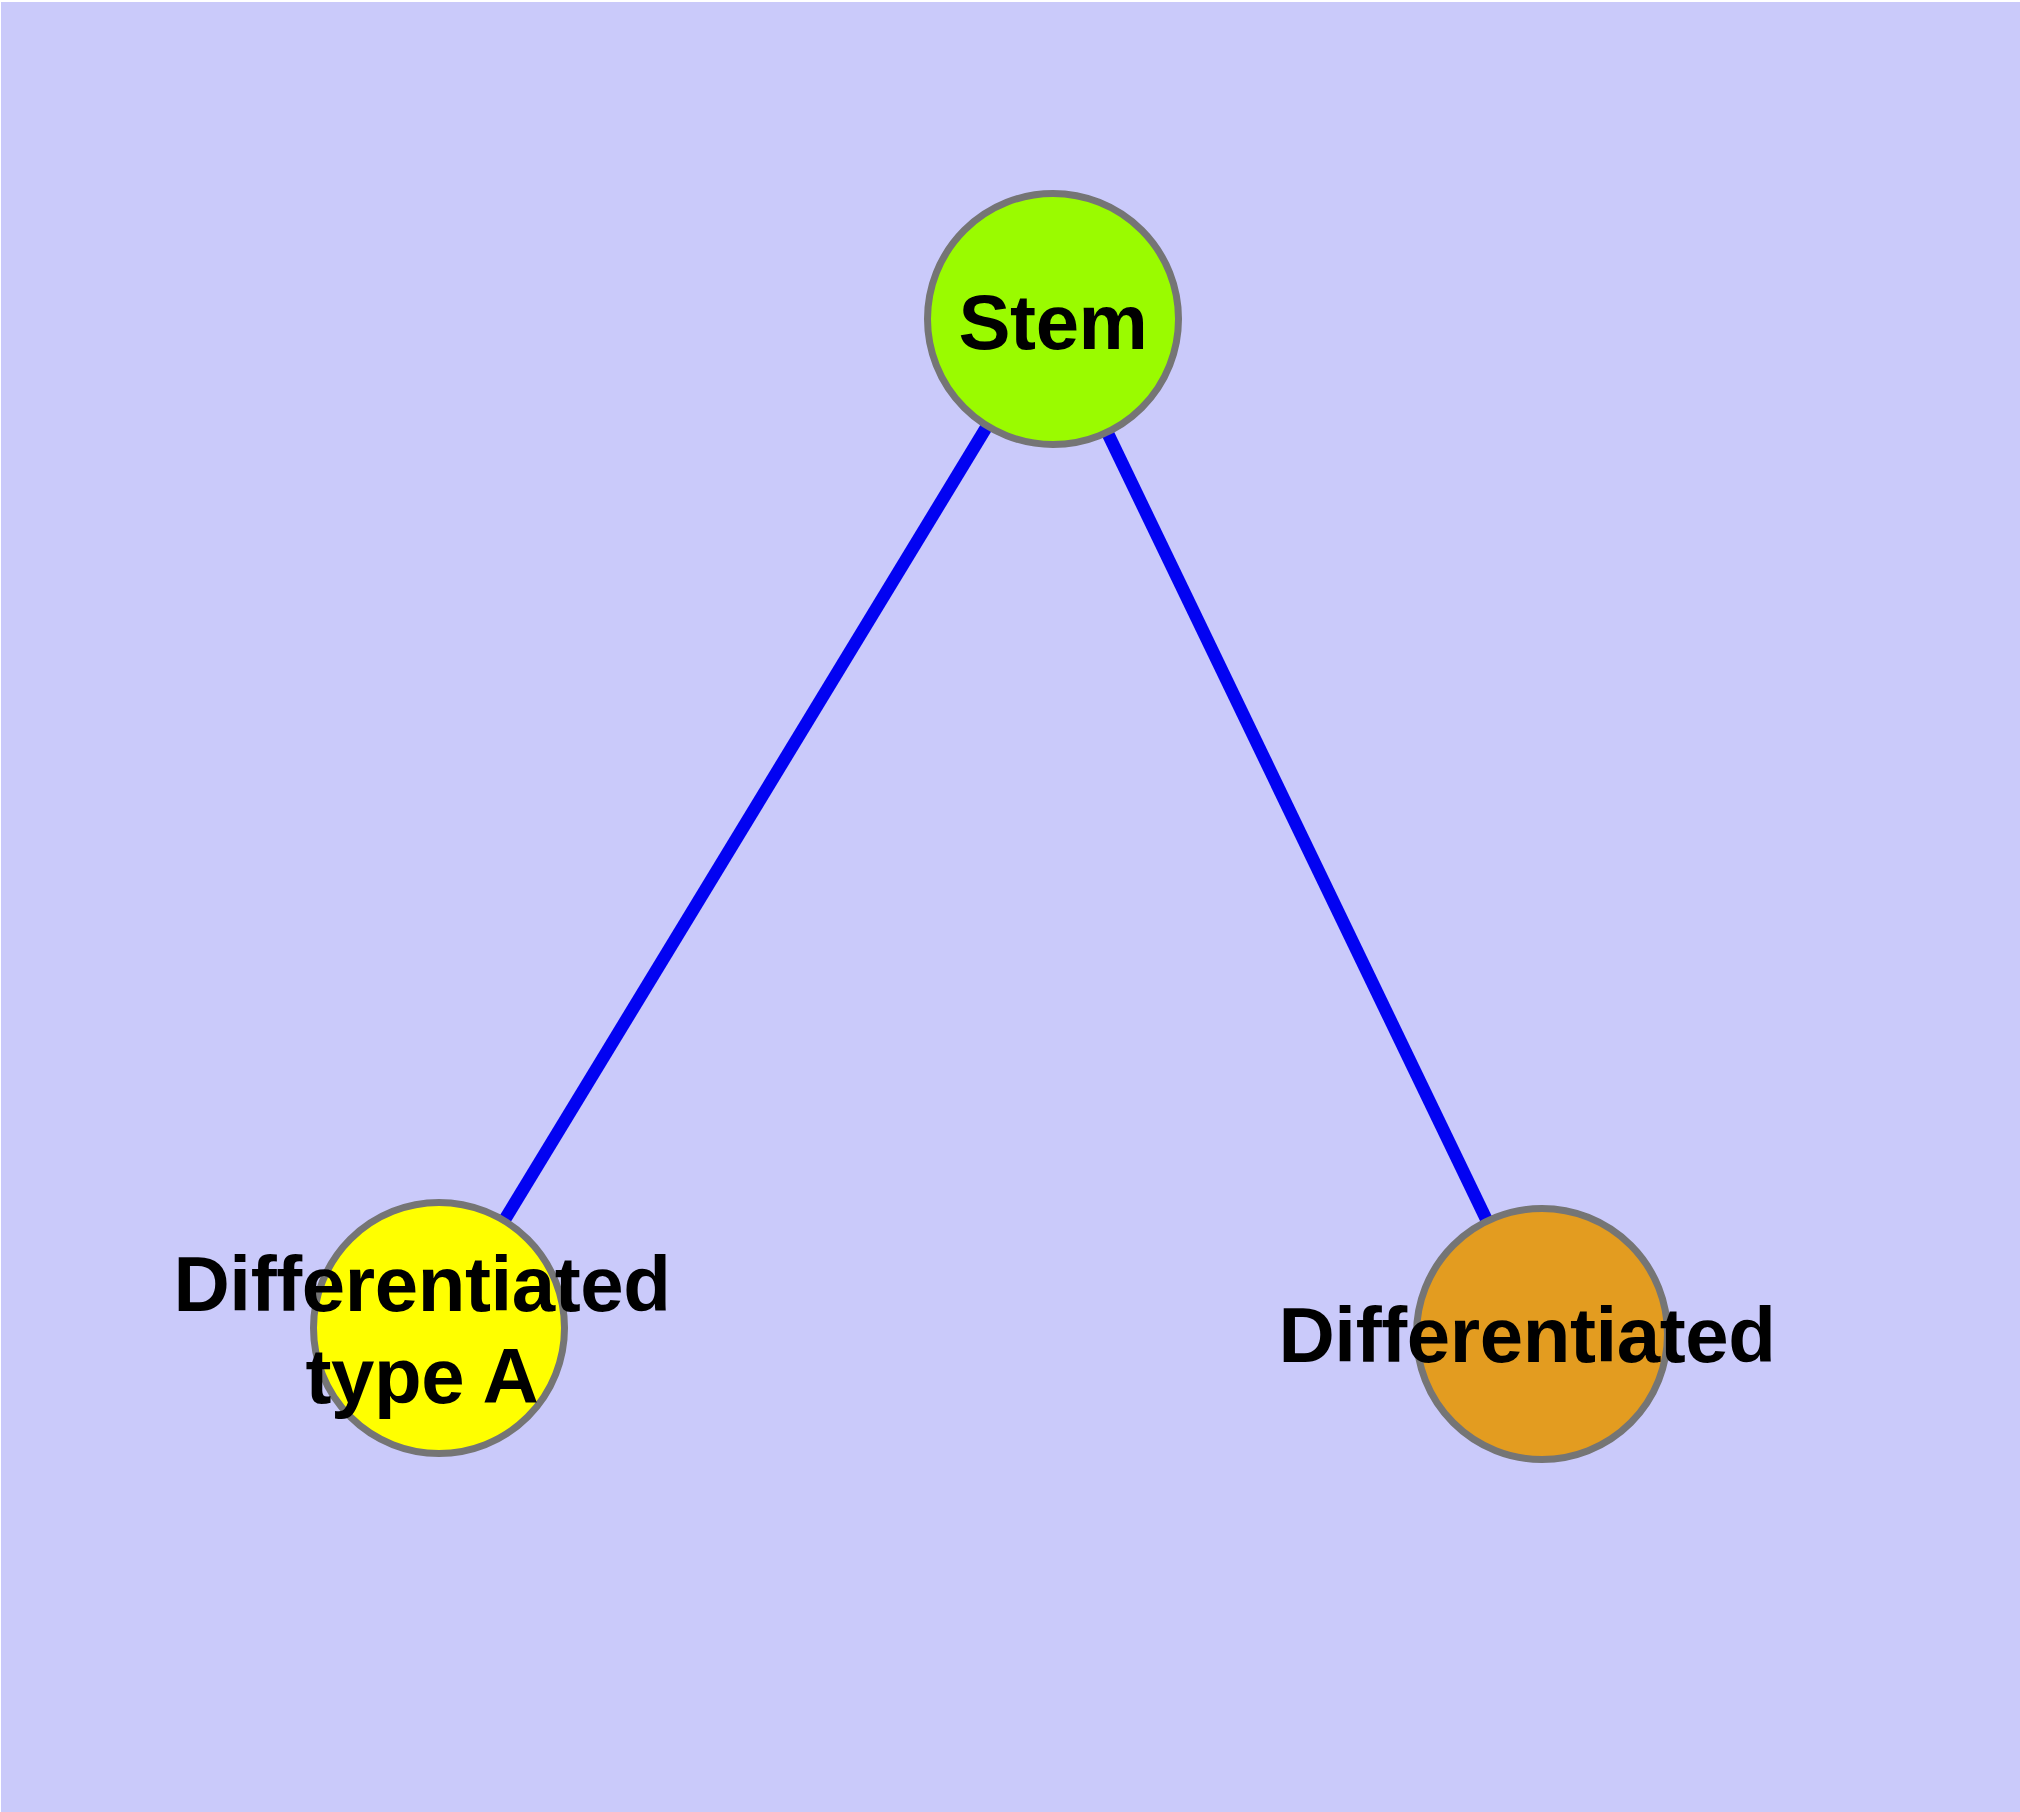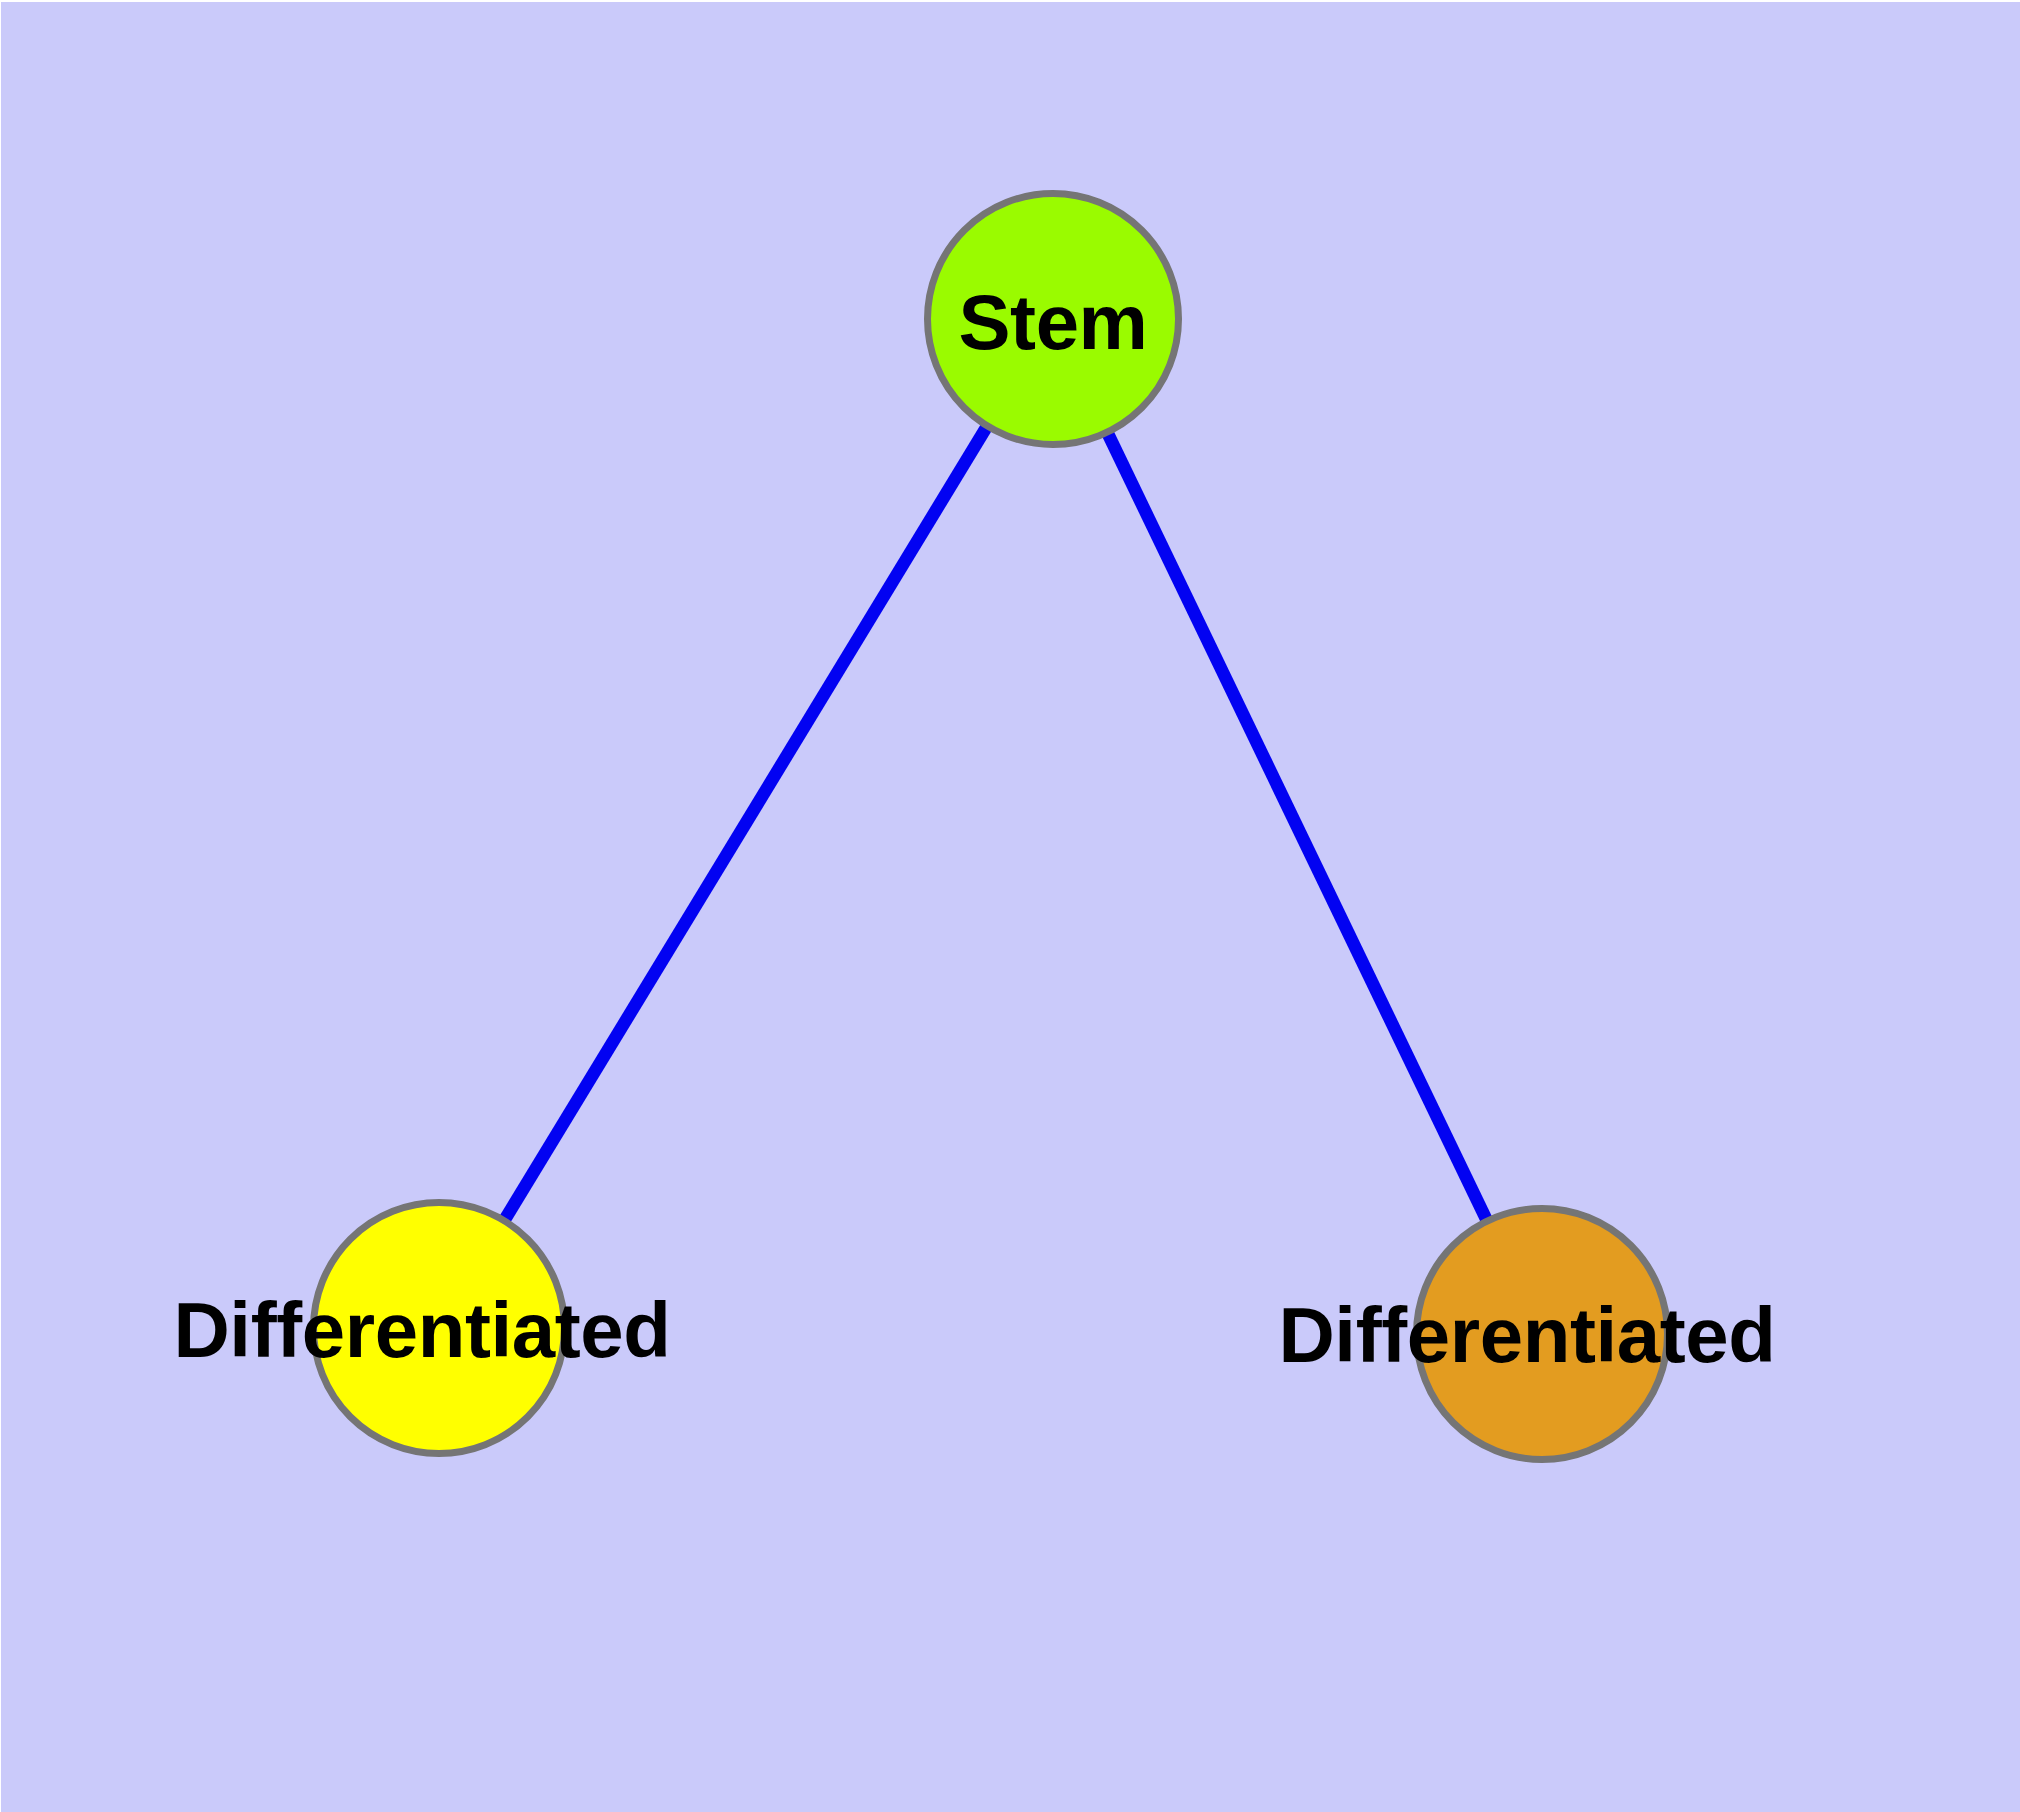--- a/index.html
+++ b/index.html
@@ -65,20 +65,21 @@
   <div class="node" style="left: 438px; top: 1326px; background-color: rgb(255, 255, 0);"></div>
 
   <div class="node" style="left: 1541px; top: 1332px; background-color: rgb(227, 156, 32);"></div>
 
   <div class="node-label" style="left:1052px; top:320px;">
     <span>Stem</span>
   </div>
 
   <div class="node-label" style="left:421px; top:1328px;">
     <span>Differentiated</span>
+    <span>type A</span>
   </div>
 
   <div class="node-label" style="left:1526px; top:1333px;">
     <span>Differentiated</span>
   </div>
 
 </div>
 
 
 </body></html>

